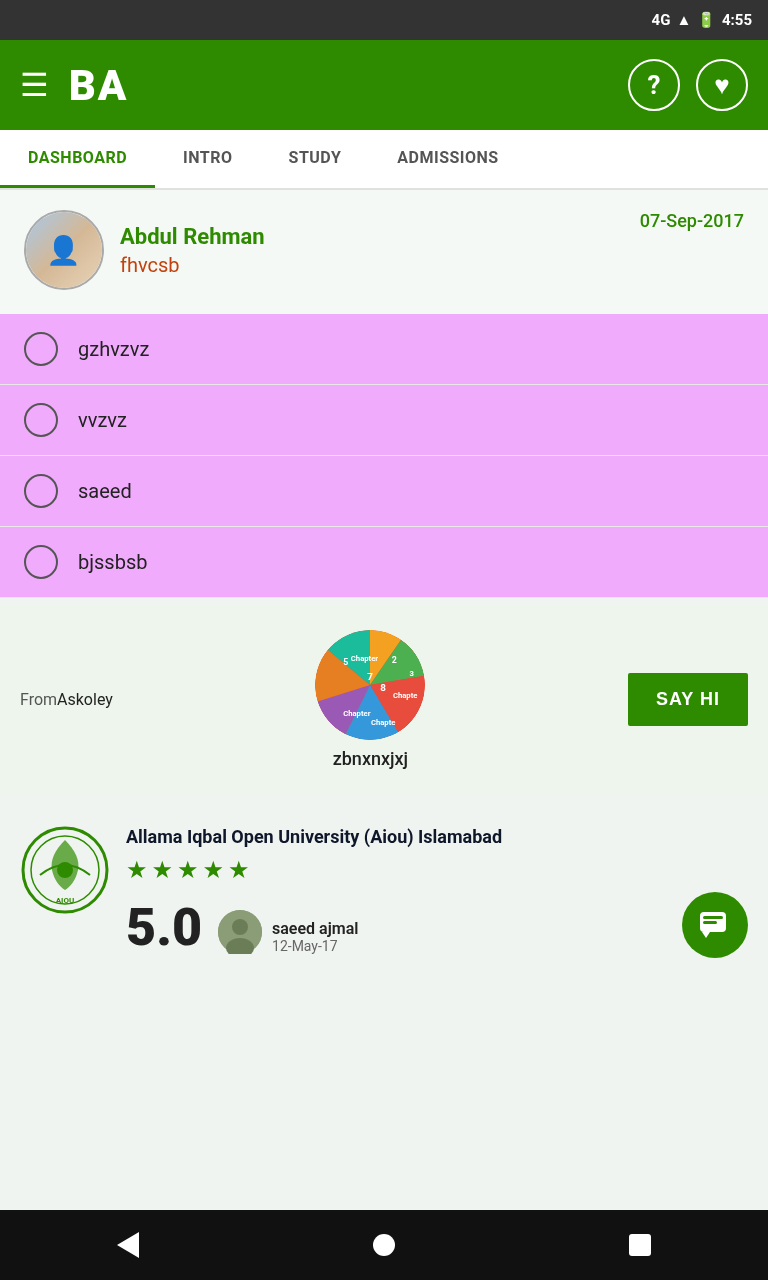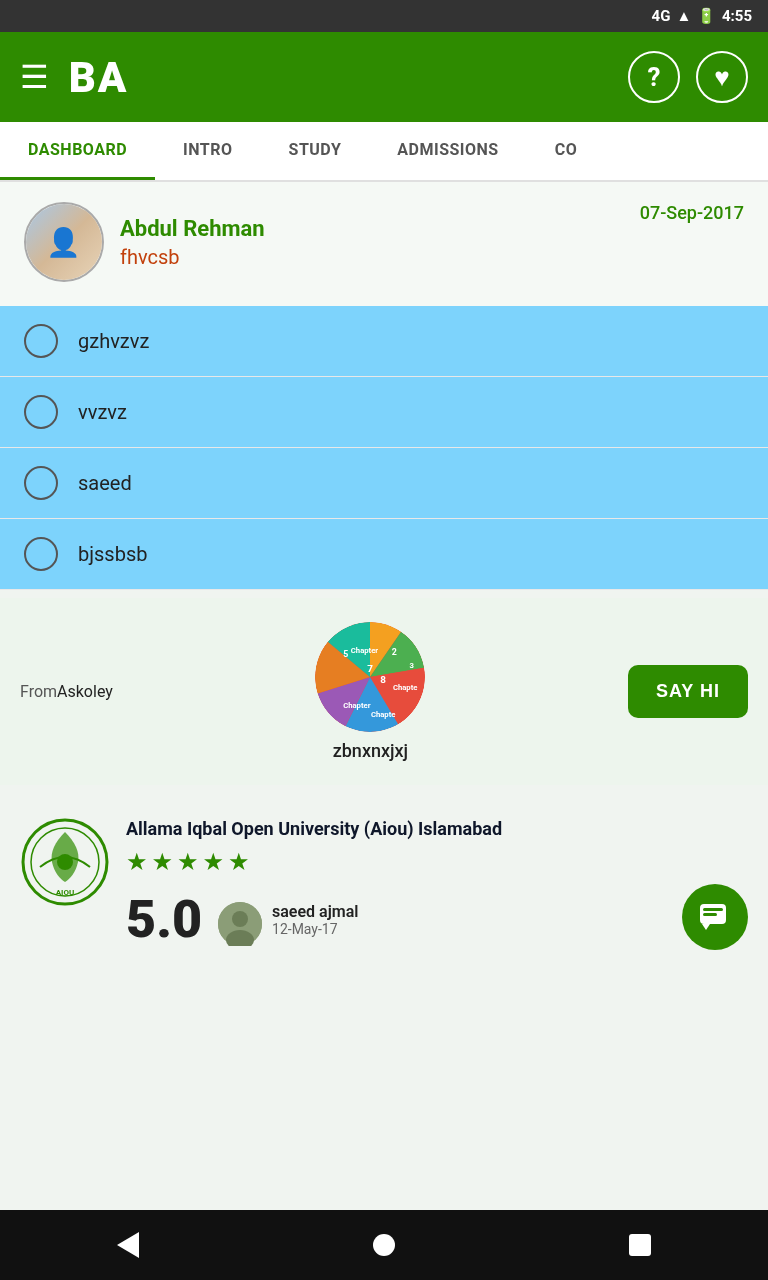--- a/index.html
+++ b/index.html
@@ -2,21 +2,21 @@
 <html><head>
   <meta charset="utf-8">
   <style>
     * { margin: 0; padding: 0; box-sizing: border-box; }
     body { width: 768px; min-height: 1280px; font-family: 'Roboto', Arial, sans-serif; background: #f0f4f0; overflow-x: hidden; }
 
     
     .status-bar {
       background: #333;
       color: white;
-      height: 32px;
+      height: 40px;
       display: flex;
       align-items: center;
       justify-content: flex-end;
       padding: 0 16px;
       font-size: 18px;
       font-weight: bold;
       gap: 10px;
     }
     .status-icons { display: flex; align-items: center; gap: 6px; font-size: 15px; }
 
@@ -96,21 +96,21 @@
       background: linear-gradient(135deg, #a8c8e8 0%, #d4b896 50%, #e8d4b8 100%);
       display: flex; align-items: center; justify-content: center;
       font-size: 28px;
     }
     .user-details { display: flex; flex-direction: column; }
     .user-name { color: #2e8b00; font-size: 22px; font-weight: 700; }
     .user-code { color: #c2410c; font-size: 20px; font-weight: 400; margin-top: 4px; }
     .quiz-date { color: #2e8b00; font-size: 18px; font-weight: 500; }
 
     
-    .options-list { background: #7dd3fc; margin-top: 0; }
+    .options-list { background: #f0abfc; margin-top: 0; }
     .option-item {
       display: flex;
       align-items: center;
       padding: 18px 24px;
       border-bottom: 1px solid #e8e8e8;
       gap: 20px;
     }
     .radio-outer {
       width: 34px; height: 34px;
       border-radius: 50%;
@@ -132,21 +132,21 @@
     .user-card-left { display: flex; }
     .from-label { font-size: 16px; color: #555; }
     .location-name { font-size: 16px; font-weight: 400; color: #222; }
     .wheel-container { display: flex; flex-direction: column; align-items: center; gap: 8px; }
     .wheel { width: 110px; height: 110px; position: relative; border-radius: 50%; overflow: hidden; }
     .wheel-label { font-size: 18px; color: #222; font-weight: 500; }
     .say-hi-btn {
       background: #2e8b00;
       color: white;
       border: none;
-      border-radius: 10px;
+      border-radius: 2px;
       padding: 16px 28px;
       font-size: 18px;
       font-weight: 700;
       cursor: pointer;
       letter-spacing: 1px;
     }
 
     
     .university-card {
       background: #f0f4f0;
@@ -159,21 +159,21 @@
     }
     .uni-logo {
       width: 90px; height: 90px;
       flex-shrink: 0;
     }
     .uni-info { flex: 1; }
     .uni-name { font-size: 18px; font-weight: 700; color: #0f172a; line-height: 1.3; margin-bottom: 8px; }
     .uni-rating { display: flex; align-items: center; gap: 4px; margin-bottom: 10px; }
     .star { color: #2e8b00; font-size: 24px; }
     .rating-score { font-size: 52px; font-weight: 900; color: #222; line-height: 1; }
-    .reviewer { display: flex; align-items: flex-start; gap: 10px; margin-top: 16px; }
+    .reviewer { display: flex; align-items: flex-end; gap: 10px; margin-top: 16px; }
     .reviewer-avatar {
       width: 44px; height: 44px;
       border-radius: 50%;
       background: #8B9D77;
       display: flex; align-items: center; justify-content: center;
       color: white; font-size: 18px;
     }
     .reviewer-info { display: flex; flex-direction: column; }
     .reviewer-name { font-size: 16px; font-weight: 600; color: #222; }
     .reviewer-date { font-size: 14px; color: #666; }
@@ -235,21 +235,20 @@
       <span>♥</span>
     </div>
   </div>
 </div>
 
 <div class="tabs">
   <div class="tab active">DASHBOARD</div>
   <div class="tab">INTRO</div>
   <div class="tab">STUDY</div>
   <div class="tab">ADMISSIONS</div>
-  <div class="tab">CO</div>
 </div>
 
 <div class="quiz-card">
   <div class="quiz-header">
     <div class="quiz-user-info">
       <div class="avatar">
         <div class="avatar-inner">👤</div>
       </div>
       <div class="user-details">
         <span class="user-name">Abdul Rehman</span>

